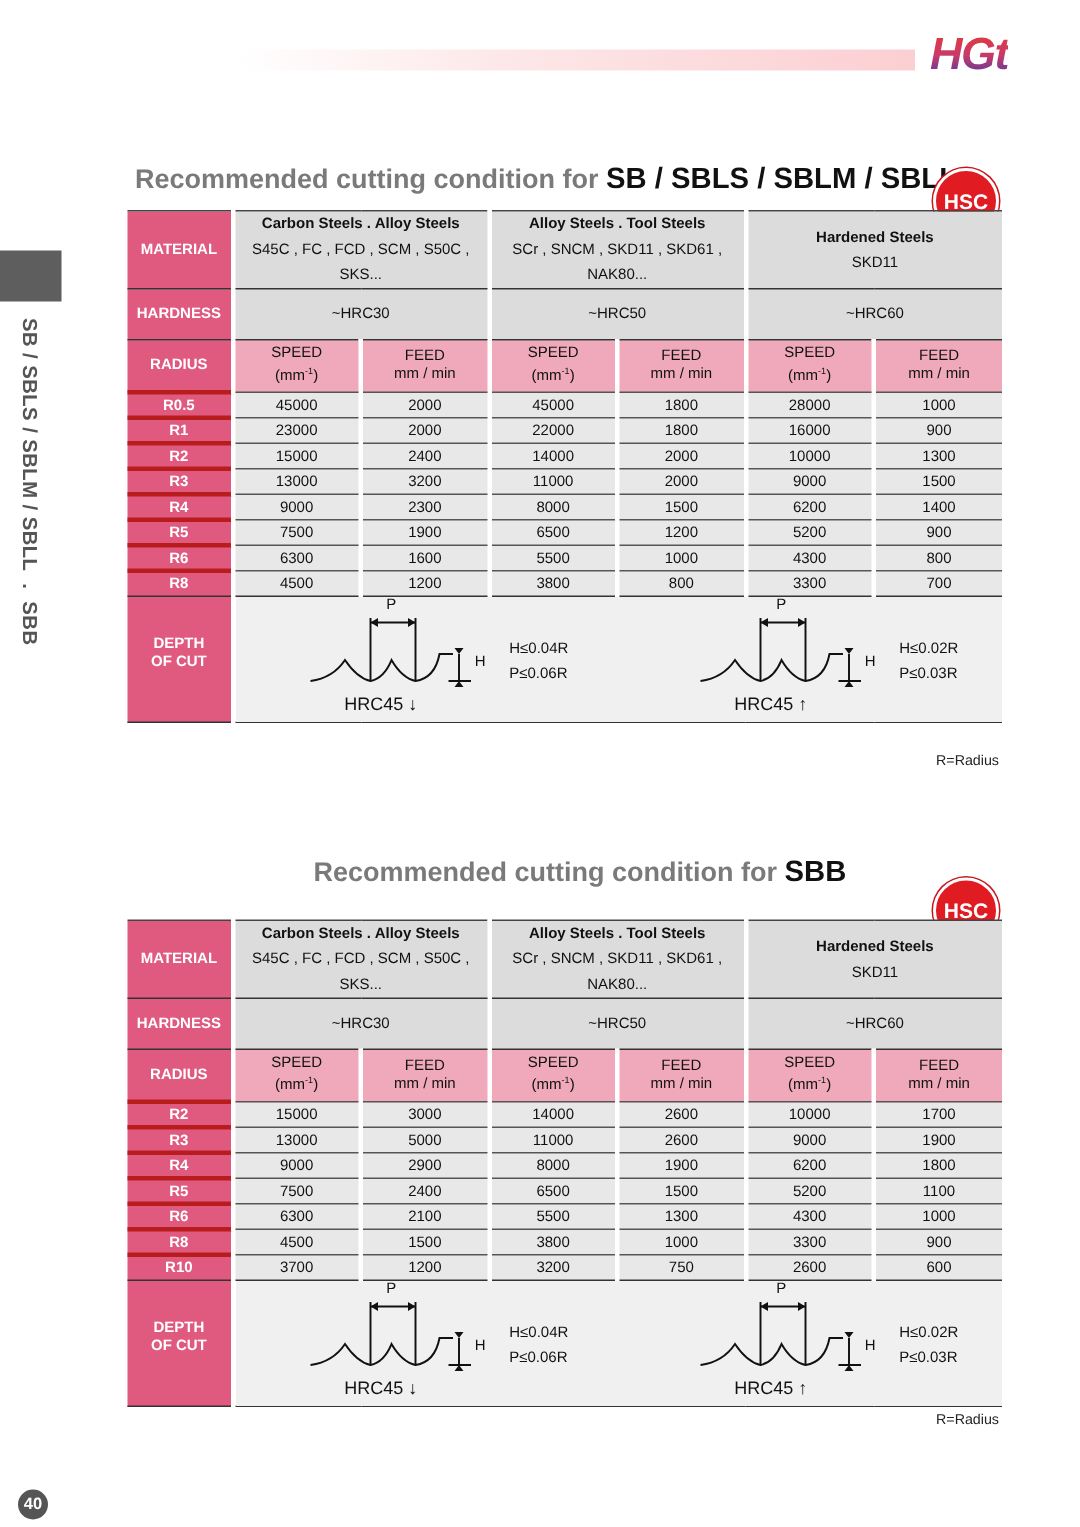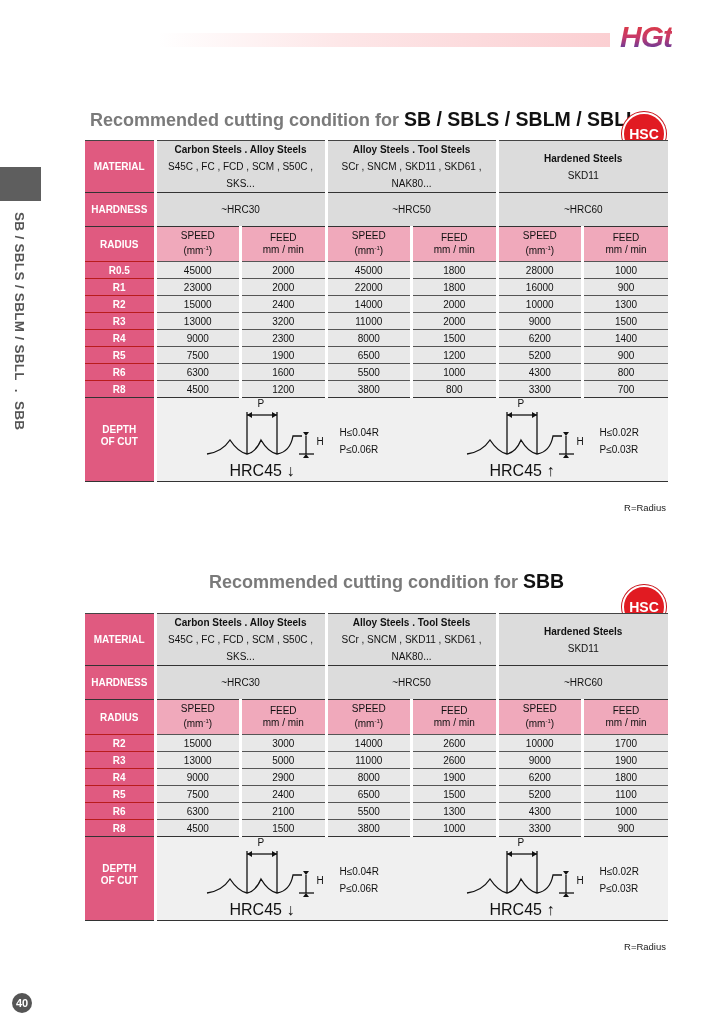--- a/index.html
+++ b/index.html
@@ -26,30 +26,30 @@
   table.cc { position: absolute; left: 85px; width: 583px; border-collapse: collapse; table-layout: fixed; }
   table.cc td { text-align: center; vertical-align: middle; font-size: 10px; color: #111; padding: 0; }
   td.lbl { background: #e05a80; color: #fff !important; font-weight: bold; font-size: 10px !important; width: 70px;
            border-right: 3px solid #fff; }
   td.g { background: #dcdcdc; border-left: 3px solid #fff; }
   td.p { background: #f0a9bb; border-left: 3px solid #fff; line-height: 12px; }
   td.d { background: #e8e8e8; border-left: 3px solid #fff; }
   tr.top td { border-top: 1.5px solid #444; }
   tr.hr td { border-top: 1.5px solid #333; }
   tr.row td { border-top: 1px solid #555; height: 17px; }
-  tr.row td.lbl { border-top: 1px solid #b91c1c; }
+  tr.row td.lbl { border-top: 3px solid #b91c1c; }
   td.mat { line-height: 17px; }
   td.mat .m1 { font-weight: bold; }
   td.depth { background: #f0f0f0; border-left: 3px solid #fff; position: relative; }
   tr.bottom td { border-bottom: 1.5px solid #333; }
   sup { font-size: 6px; }
   .diag { position: absolute; }
   .diag svg { display: block; }
   .cond { position: absolute; font-size: 10px; line-height: 17px; text-align: left; }
-  .hrc { position: absolute; font-size: 16px; }
+  .hrc { position: absolute; font-size: 12px; }
   .radius-note { position: absolute; font-size: 9.5px; right: 54px; }
 </style>
 </head>
 <body>
 
 <div class="topbar"></div>
 <div class="logo">HGt</div>
 <div class="side-block"></div>
 <div class="side-text">SB / SBLS / SBLM / SBLL  .  SBB</div>
 <div class="page-num">40</div>
@@ -353,20 +353,29 @@
         </tr>
         <tr class="row">
         <td class="lbl">R8</td>
           <td class="d">4500</td>
           <td class="d">1500</td>
           <td class="d">3800</td>
           <td class="d">1000</td>
           <td class="d">3300</td>
           <td class="d">900</td>
         </tr>
+        <tr class="row">
+        <td class="lbl">R10</td>
+          <td class="d">3700</td>
+          <td class="d">1200</td>
+          <td class="d">3200</td>
+          <td class="d">750</td>
+          <td class="d">2600</td>
+          <td class="d">600</td>
+        </tr>
         <tr class="hr bottom" style="height:84px;">
       <td class="lbl" style="vertical-align:top;padding-top:26px;line-height:12px;">
         <div>DEPTH</div>
         <div>OF CUT</div>
           </td>
       <td class="depth" colspan="6">
             <div class="diag" style="left:45px;top:4px;">
         <svg width="130" height="60" viewBox="0 0 130 60">
           <g fill="none" stroke="#111" stroke-width="1.3">
             <path d="M5,52 Q20,50 28,38 Q36,50 45,52 Q54,50 59,38 Q66,50 75,52 Q88,50 91,34 L100,34"></path>

